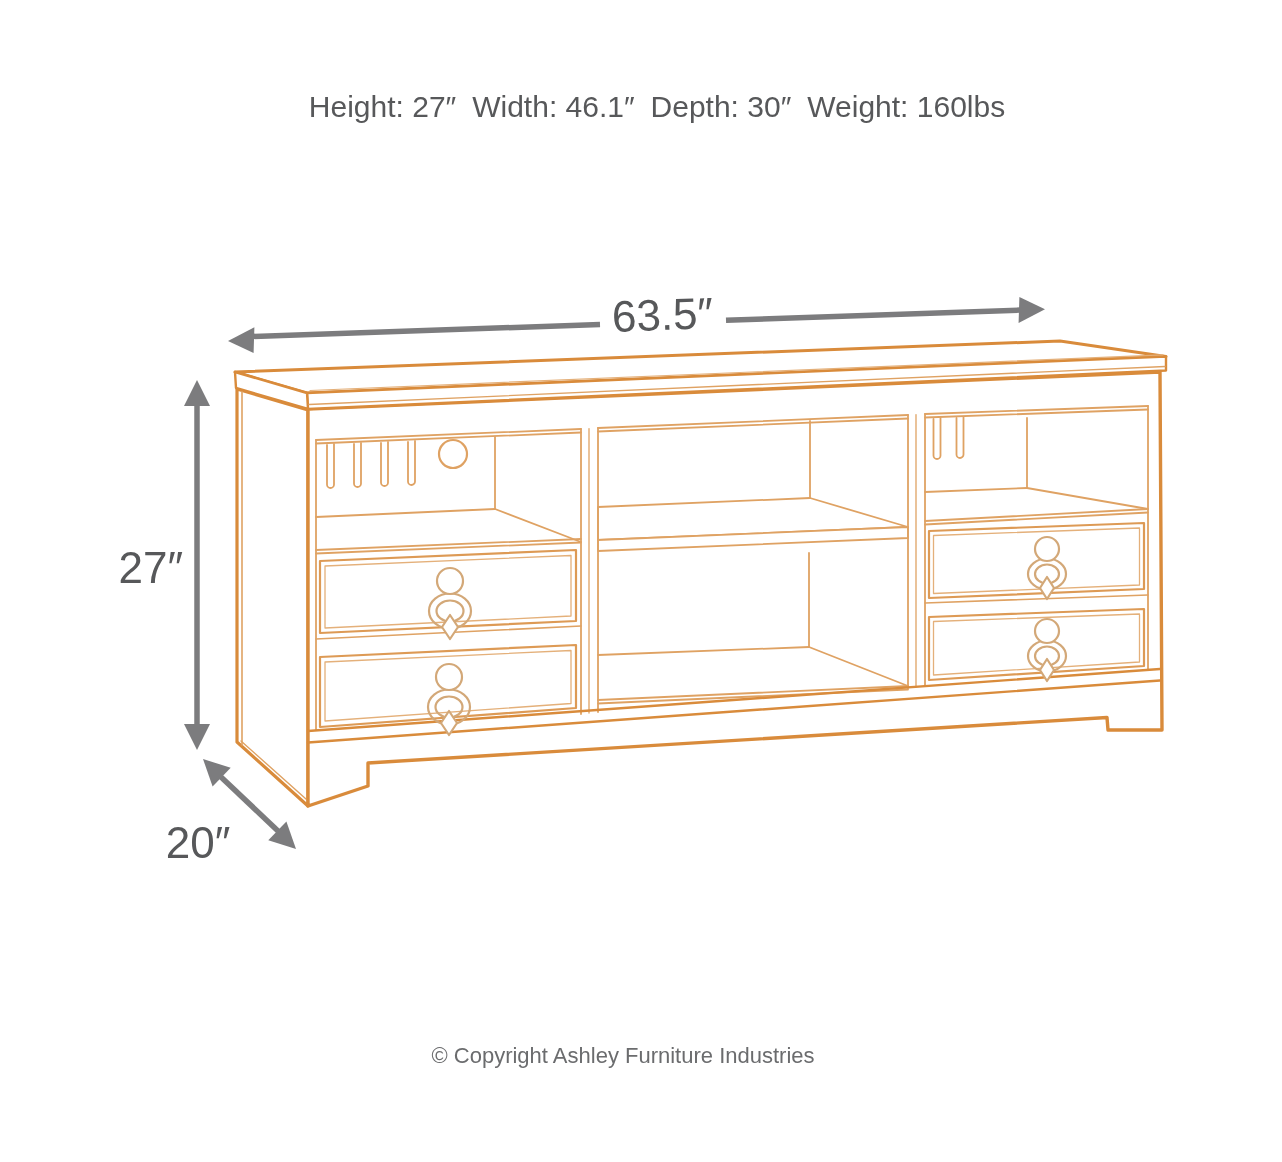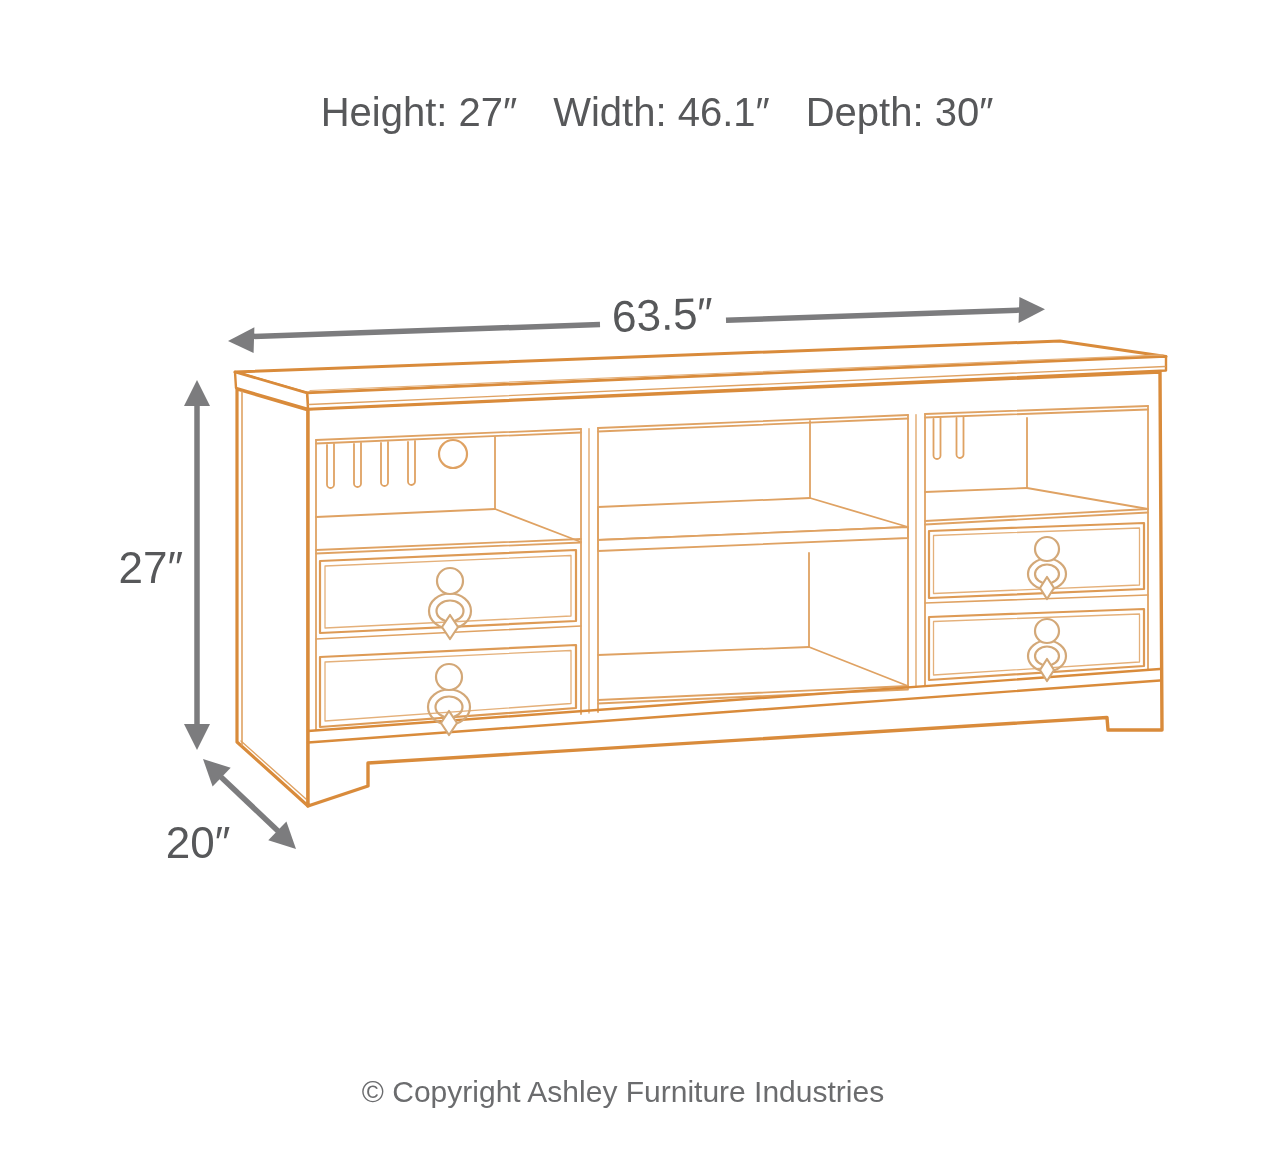--- a/index.html
+++ b/index.html
@@ -8,51 +8,52 @@
     width:1282px;height:1162px;
     background:#ffffff;
     font-family:"Liberation Sans", sans-serif;
     overflow:hidden;
   }
   .spec-row{
     position:absolute;
     top:90px;left:657px;
     transform:translateX(-50%);
     display:flex;
-    gap:36px;
+    gap:16px;
     white-space:nowrap;
-    font-size:40px;
+    font-size:30px;
     font-weight:400;
     color:#57585a;
     letter-spacing:0px;
   }
   .copyright{
     position:absolute;
-    top:1075px;left:623px;
+    top:1043px;left:623px;
     transform:translateX(-50%);
-    font-size:30px;
+    font-size:22px;
     color:#6b6c6e;
     white-space:nowrap;
   }
   svg{position:absolute;left:0;top:0;}
   svg text{
     font-family:"Liberation Sans", sans-serif;
     fill:#57585a;
   }
   .dim-label{font-size:44px;}
 </style>
 </head>
 <body>
 
 <div id="canvas">
 
   <div class="spec-row">
     <span>Height: 27″</span>
     <span>Width: 46.1″</span>
     <span>Depth: 30″</span>
+    <span>Weight: 160lbs</span>
   </div>
 
   <svg width="1282" height="1162" viewBox="0 0 1282 1162">
 
     <g fill="none" stroke-linejoin="round" stroke-linecap="round">
 
       <g>
         <path d="M237,389 L308,410 L308,806 L237,742 Z" fill="#ffffff" stroke="#D98B3B" stroke-width="3.2"></path>
         <line x1="242" y1="391.5" x2="242" y2="745" stroke="#DFA263" stroke-width="1.6"></line>
         <line x1="241" y1="741" x2="306" y2="799" stroke="#DFA263" stroke-width="1.4"></line>

